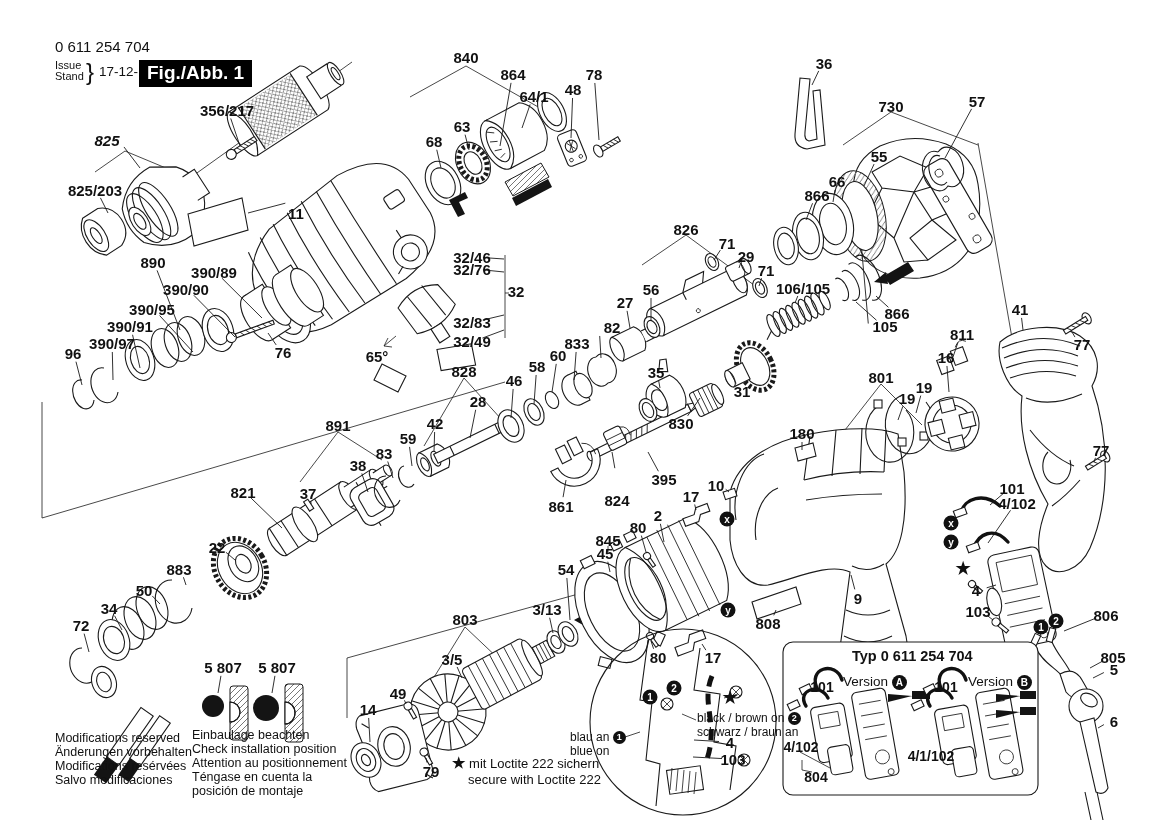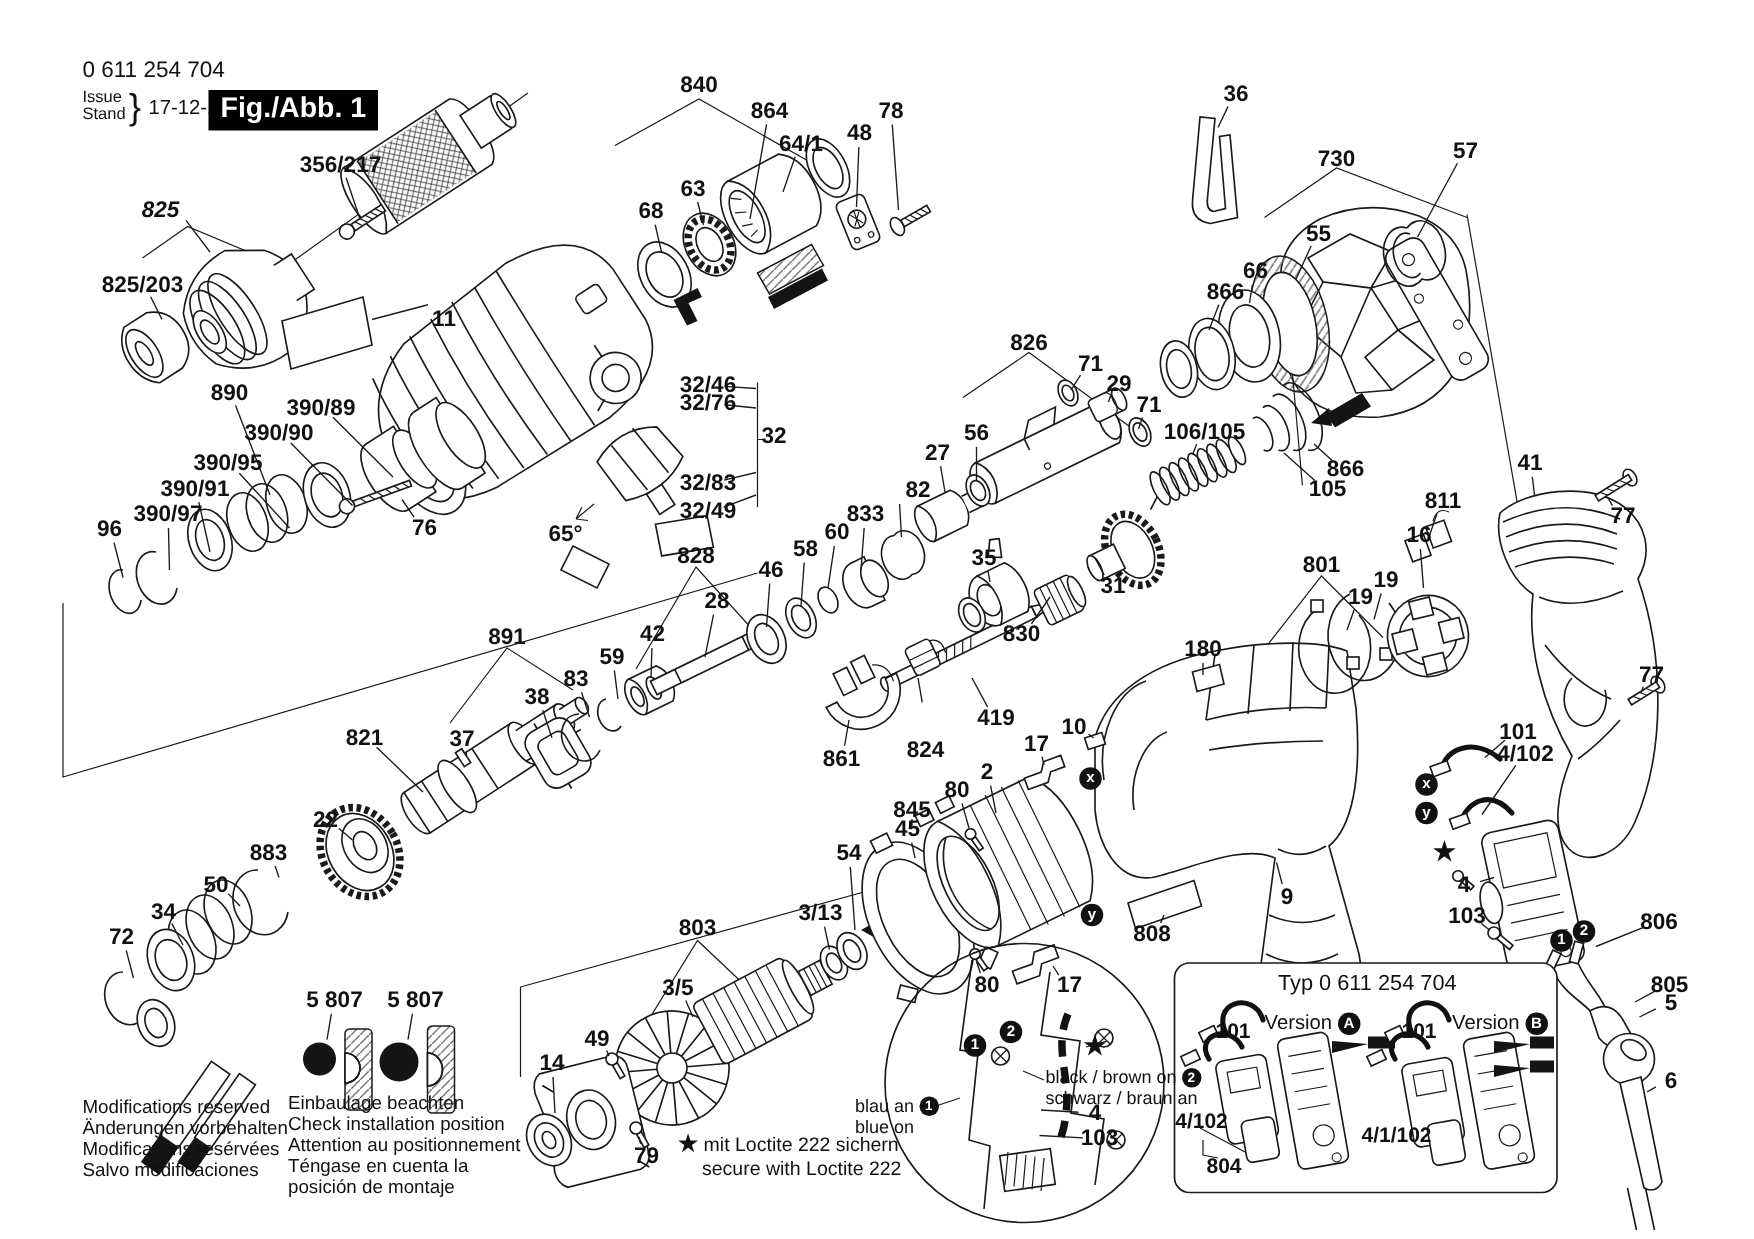--- a/index.html
+++ b/index.html
@@ -22,21 +22,21 @@
   .hdr-brace{position:absolute;left:86px;top:58px;font-size:24px;font-weight:normal;}
   .hdr-date{position:absolute;left:99px;top:64px;font-size:13.5px;}
   .figbox{position:absolute;left:139px;top:60px;background:#000;color:#fff;font-weight:bold;
           font-size:19px;padding:2px 8px 3px 8px;}
   .noteblock{position:absolute;font-size:12.5px;line-height:14px;}
   .loctite{position:absolute;left:452px;top:755px;font-size:13px;line-height:16px;}
   .loctite .ind{padding-left:16px;}
   .wnote{position:absolute;font-size:12px;line-height:14px;}
   .inline-marker{display:inline-block;width:13px;height:13px;border-radius:50%;background:#111;color:#fff;
           font-size:9px;line-height:13px;text-align:center;font-weight:bold;vertical-align:middle;}
-  .typtitle{position:absolute;font-size:14.5px;}
+  .typtitle{position:absolute;font-size:14.5px;font-weight:bold;}
   .typlabel{position:absolute;font-weight:bold;font-size:14px;transform:translate(-50%,-50%);white-space:nowrap;}
   .verlabel{position:absolute;font-size:13.5px;white-space:nowrap;}
 </style>
 </head>
 <body>
 
 <div id="stage">
 
   <svg width="1169" height="826" viewBox="0 0 1169 826" style="position:absolute;left:0;top:0;">
     <defs>
@@ -804,21 +804,21 @@
       <div class="plabel" style="left: 243px; top: 492px;">821</div>
       <div class="plabel" style="left: 217px; top: 547px;">22</div>
       <div class="plabel" style="left: 179px; top: 569px;">883</div>
       <div class="plabel" style="left: 144px; top: 590px;">50</div>
       <div class="plabel" style="left: 109px; top: 608px;">34</div>
       <div class="plabel" style="left: 81px; top: 625px;">72</div>
       <div class="plabel" style="left: 656px; top: 372px;">35</div>
       <div class="plabel" style="left: 742px; top: 391px;">31</div>
       <div class="plabel" style="left: 681px; top: 423px;">830</div>
       <div class="plabel" style="left: 617px; top: 477px; margin-top: 23px;">824</div>
-      <div class="plabel" style="left: 664px; top: 479px;">419</div>
+      <div class="plabel" style="left: 664px; top: 479px;">395</div>
       <div class="plabel" style="left: 561px; top: 506px;">861</div>
       <div class="plabel" style="left: 802px; top: 433px;">180</div>
       <div class="plabel" style="left: 716px; top: 485px;">10</div>
       <div class="plabel" style="left: 691px; top: 496px;">17</div>
       <div class="plabel" style="left: 658px; top: 515px;">2</div>
       <div class="plabel" style="left: 638px; top: 527px;">80</div>
       <div class="plabel" style="left: 608px; top: 540px;">845</div>
       <div class="plabel" style="left: 605px; top: 553px;">45</div>
       <div class="plabel" style="left: 566px; top: 569px;">54</div>
       <div class="plabel" style="left: 658px; top: 657px;">80</div>

